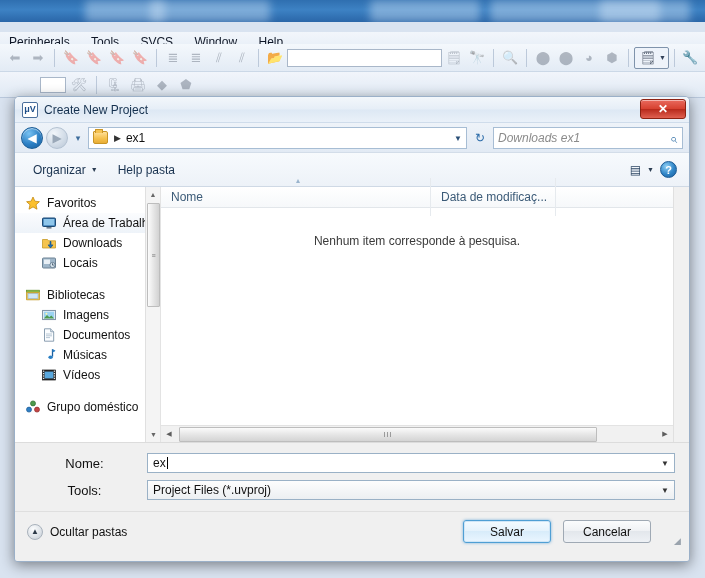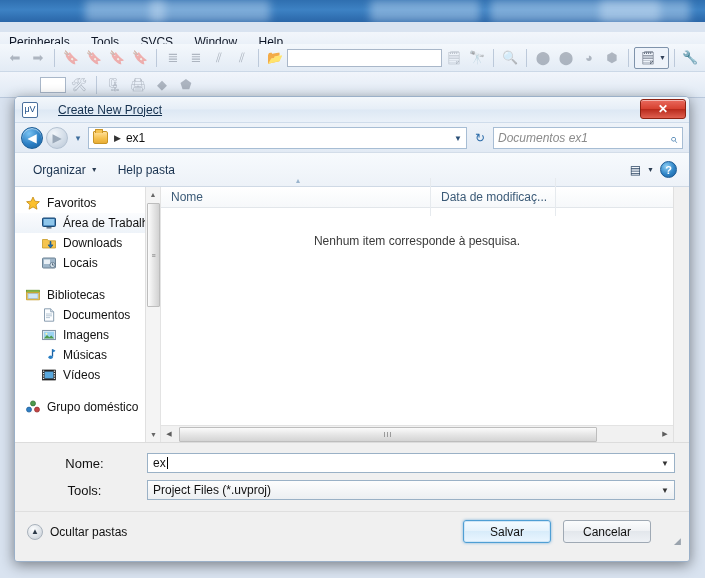--- a/index.html
+++ b/index.html
@@ -77,27 +77,27 @@
     border:1px solid #9bb0c8;
     border-radius:5px 5px 3px 3px;
     box-shadow: 0 3px 14px rgba(0,0,0,.45);
   }
   .dlg-titlebar {
     height:26px; border-radius:4px 4px 0 0;
     background: linear-gradient(180deg,#f3f7fb 0%, #e6eef7 48%, #dde8f4 52%, #eaf1f9 100%);
     border-bottom:1px solid #cfdceb;
     display:flex; align-items:center; padding:0 2px 0 7px; position:relative;
   }
-  .dlg-title { font-size:12px; color:#15314f; margin-left:20px;text-decoration:underline; }
+  .dlg-title { font-size:12px; color:#15314f; margin-left:6px; }
   .win-icon {
     width:16px;height:16px;background:#fff;border:1px solid #4a6f9c;border-radius:2px;
     display:flex;align-items:center;justify-content:center;position:relative;
   }
   .win-icon .v {
-    font-size:9px;font-weight:normal;color:#1d4e89;line-height:9px;
+    font-size:9px;font-weight:bold;color:#1d4e89;line-height:9px;
   }
   .btn-close {
     position:absolute; right:3px; top:2px;
     width:46px; height:20px; border-radius:3px;
     background: linear-gradient(180deg,#e96a5e 0%, #d6402f 50%, #b82a1c 52%, #e06050 100%);
     border:1px solid #8d2213; color:#fff; font-size:12px; font-weight:bold;
     display:flex; align-items:center; justify-content:center;
     box-shadow: inset 0 1px 0 rgba(255,255,255,.5);
   }
 
@@ -369,21 +369,21 @@
       <span class="nav-circle nav-fwd">▶</span>
       <span class="nav-drop">▾</span>
       <span class="addr-bar">
         <span class="folder-ico"></span>
         <span class="crumb-sep">▶</span>
         <span class="crumb">ex1</span>
         <span class="addr-caret">▼</span>
       </span>
       <span class="refresh-btn">↻</span>
       <span class="search-box">
-        <span class="search-ph">Documentos ex1</span>
+        <span class="search-ph">Downloads ex1</span>
         <span class="search-ico">⌕</span>
       </span>
     </div>
 
     <div class="dlg-cmdbar">
       <span class="cmd">
         <span>Organizar</span>
         <span class="car">▼</span>
       </span>
       <span class="cmd">Help pasta</span>
@@ -449,40 +449,40 @@
                 <path d="M1.5 5.4h13v7.4h-13z" fill="#f3c754" stroke="#c39a26" stroke-width="0.8"></path>
                 <rect x="3" y="6.6" width="10" height="5" fill="#cfe6f7" stroke="#8fb4cf" stroke-width="0.6"></rect>
               </svg>
           </span>
           <span>Bibliotecas</span>
         </div>
 
         <div class="sb-item child">
           <span class="sb-ico">
             <svg width="16" height="16" viewBox="0 0 16 16">
+                <rect x="1.6" y="3.4" width="12.8" height="9.2" fill="#f4f6f8" stroke="#6f8499" stroke-width="0.9"></rect>
+                <rect x="2.8" y="4.6" width="10.4" height="6.8" fill="#9cd3f2"></rect>
+                <circle cx="5.4" cy="6.8" r="1" fill="#fff6b0"></circle>
+                <path d="M2.8 11.4l3.2-3.5 2.3 2.4 2-1.9 2.9 3z" fill="#4e9a4e"></path>
+              </svg>
+          </span>
+          <span>Imagens</span>
+        </div>
+
+        <div class="sb-item child">
+          <span class="sb-ico">
+            <svg width="16" height="16" viewBox="0 0 16 16">
                 <path d="M3.5 1.8h6.2l3 3v9.4h-9.2z" fill="#fbfdff" stroke="#7e94a8" stroke-width="0.9"></path>
                 <path d="M9.7 1.8v3h3" fill="#dde7ef" stroke="#7e94a8" stroke-width="0.8"></path>
                 <g stroke="#9bb0c2" stroke-width="0.7">
                   <path d="M5 7h6M5 8.8h6M5 10.6h4"></path>
                 </g>
               </svg>
           </span>
           <span>Documentos</span>
-        </div>
-
-        <div class="sb-item child">
-          <span class="sb-ico">
-            <svg width="16" height="16" viewBox="0 0 16 16">
-                <rect x="1.6" y="3.4" width="12.8" height="9.2" fill="#f4f6f8" stroke="#6f8499" stroke-width="0.9"></rect>
-                <rect x="2.8" y="4.6" width="10.4" height="6.8" fill="#9cd3f2"></rect>
-                <circle cx="5.4" cy="6.8" r="1" fill="#fff6b0"></circle>
-                <path d="M2.8 11.4l3.2-3.5 2.3 2.4 2-1.9 2.9 3z" fill="#4e9a4e"></path>
-              </svg>
-          </span>
-          <span>Imagens</span>
         </div>
 
         <div class="sb-item child">
           <span class="sb-ico">
             <svg width="16" height="16" viewBox="0 0 16 16">
                 <path d="M11.5 2.2v7.4" stroke="#1d5f9e" stroke-width="1.3" fill="none"></path>
                 <path d="M11.5 2.2c1.4.4 2.4.8 2.9 1.6-.5.9-1.6 1.2-2.9 1.4z" fill="#2a7fc4"></path>
                 <ellipse cx="9.6" cy="10.2" rx="2.2" ry="1.8" fill="#2a7fc4"></ellipse>
               </svg>
           </span>

